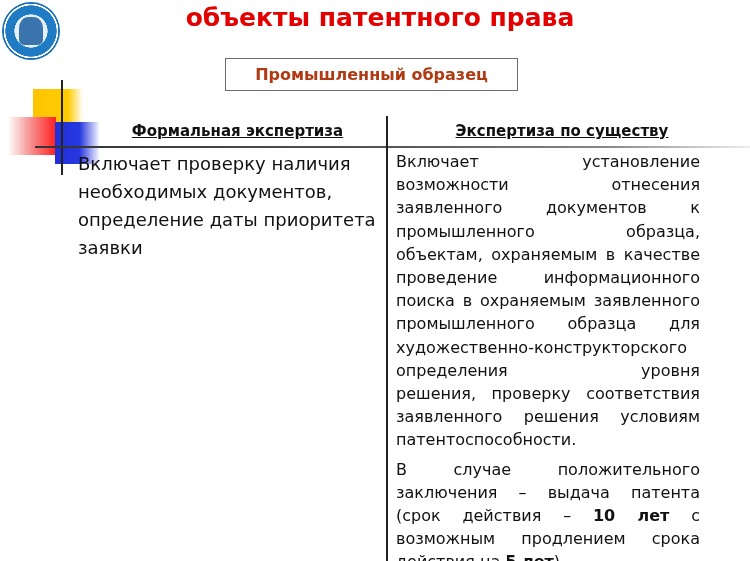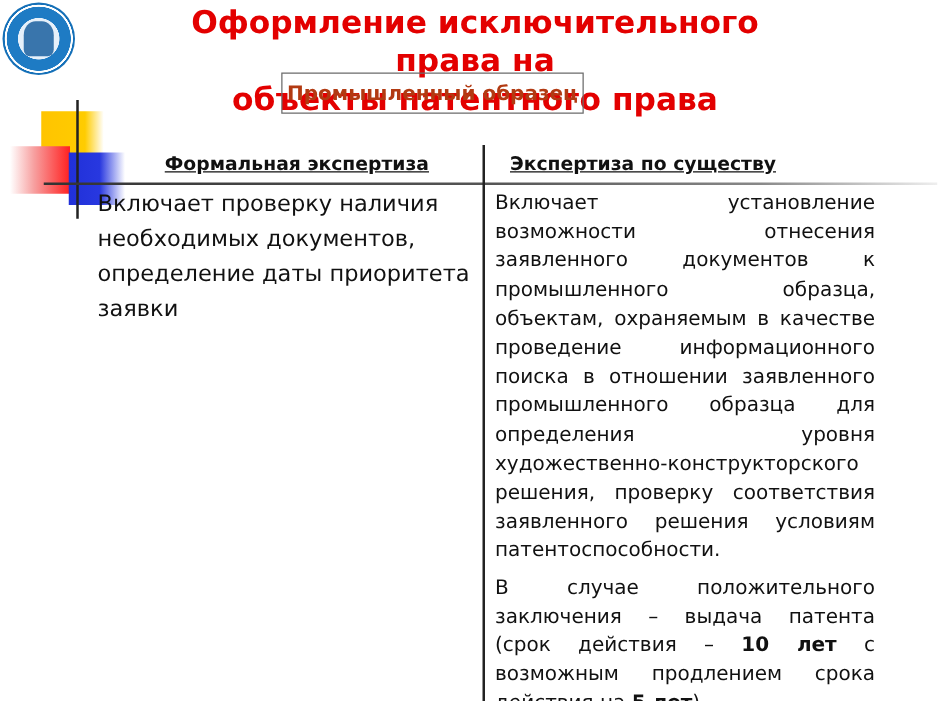--- a/index.html
+++ b/index.html
@@ -17,21 +17,21 @@
     .logo .inner {
       position: absolute; left: 17px; top: 15px; width: 24px; height: 28px;
       background: #1a5f9e; border-radius: 40% 40% 20% 20%; opacity: .85;
     }
     .title {
       position: absolute; left: 120px; top: 2px; width: 520px;
       text-align: center; color: #e30000; font-weight: bold;
       font-size: 25px; line-height: 31px;
     }
     .subtitle-box {
-      position: absolute; left: 225px; top: 58px; width: 242px; height: 33px;
+      position: absolute; left: 225px; top: 58px; width: 293px; height: 33px;
       border: 1px solid #6b6b6b; box-sizing: border-box;
       text-align: center; line-height: 31px;
       color: #b23a12; font-weight: bold; font-size: 16px;
     }
     .deco { position: absolute; }
     .deco.yellow { left: 33px; top: 89px; width: 50px; height: 46px;
       background: linear-gradient(to right, #ffc400 0%, #ffcc00 70%, rgba(255,220,120,0) 100%); }
     .deco.red { left: 8px; top: 117px; width: 48px; height: 38px;
       background: linear-gradient(to right, rgba(255,255,255,0.2) 0%, #f7a0a0 40%, #ff2020 100%); }
     .deco.blue { left: 55px; top: 122px; width: 45px; height: 42px;
@@ -40,21 +40,21 @@
     .hline {
       position: absolute; left: 35px; top: 146px; width: 715px; height: 2px;
       background: linear-gradient(to right, #333 0%, #555 50%, #888 80%, rgba(200,200,200,0.3) 100%);
     }
     .vdivider { position: absolute; left: 386px; top: 116px; width: 2px; height: 445px; background: #222; }
     .col-head {
       position: absolute; top: 122px; font-weight: bold; font-size: 15px;
       text-decoration: underline; color: #111;
     }
     .col-head.left { left: 95px; width: 285px; text-align: center; }
-    .col-head.right { left: 408px; width: 330px; text-align: left; text-decoration: underline; }
+    .col-head.right { left: 397px; width: 330px; text-align: center; text-decoration: underline; }
     .left-text {
       position: absolute; left: 78px; top: 150px; width: 300px;
       text-align: left; font-size: 18px; line-height: 28px; color: #111;
     }
     .right-text {
       position: absolute; left: 396px; top: 150px; width: 304px;
       text-align: justify; font-size: 16px; line-height: 23.2px; color: #111;
     }
     .right-text p { margin: 0; text-align-last: left; }
     .right-text p + p { margin-top: 6px; }
@@ -63,21 +63,20 @@
     b { font-weight: bold; }
   </style>
 </head>
 <body>
 
 <div class="logo">
   <div class="inner"></div>
 </div>
 
 <div class="title">
-  <div>Оформление исключительного права на</div>
   <div>объекты патентного права</div>
 </div>
 
 <div class="subtitle-box">Промышленный образец</div>
 
 <div class="deco yellow"></div>
 <div class="deco red"></div>
 <div class="deco blue"></div>
 <div class="deco vline"></div>
 
@@ -95,24 +94,24 @@
 </div>
 
 <div class="right-text">
   <p>
     <span class="line">Включает установление</span>
     <span class="line">возможности отнесения</span>
     <span class="line">заявленного документов к</span>
     <span class="line">промышленного образца,</span>
     <span class="line">объектам, охраняемым в качестве</span>
     <span class="line">проведение информационного</span>
-    <span class="line">поиска в отношении заявленного</span>
+    <span class="line">поиска в охраняемым заявленного</span>
     <span class="line">промышленного образца для</span>
+    <span class="line last">художественно-конструкторского</span>
     <span class="line">определения уровня</span>
-    <span class="line last">художественно-конструкторского</span>
     <span class="line">решения, проверку соответствия</span>
     <span class="line">заявленного решения условиям</span>
     <span class="line last">патентоспособности.</span>
   </p>
   <p>
     <span class="line">В случае положительного</span>
     <span class="line">заключения – выдача патента</span>
     <span class="line"><span>(срок действия –</span> <b>10 лет</b> <span>с</span></span>
     <span class="line">возможным продлением срока</span>
     <span class="line last"><span>действия на </span><b>5 лет</b><span>)</span></span>

